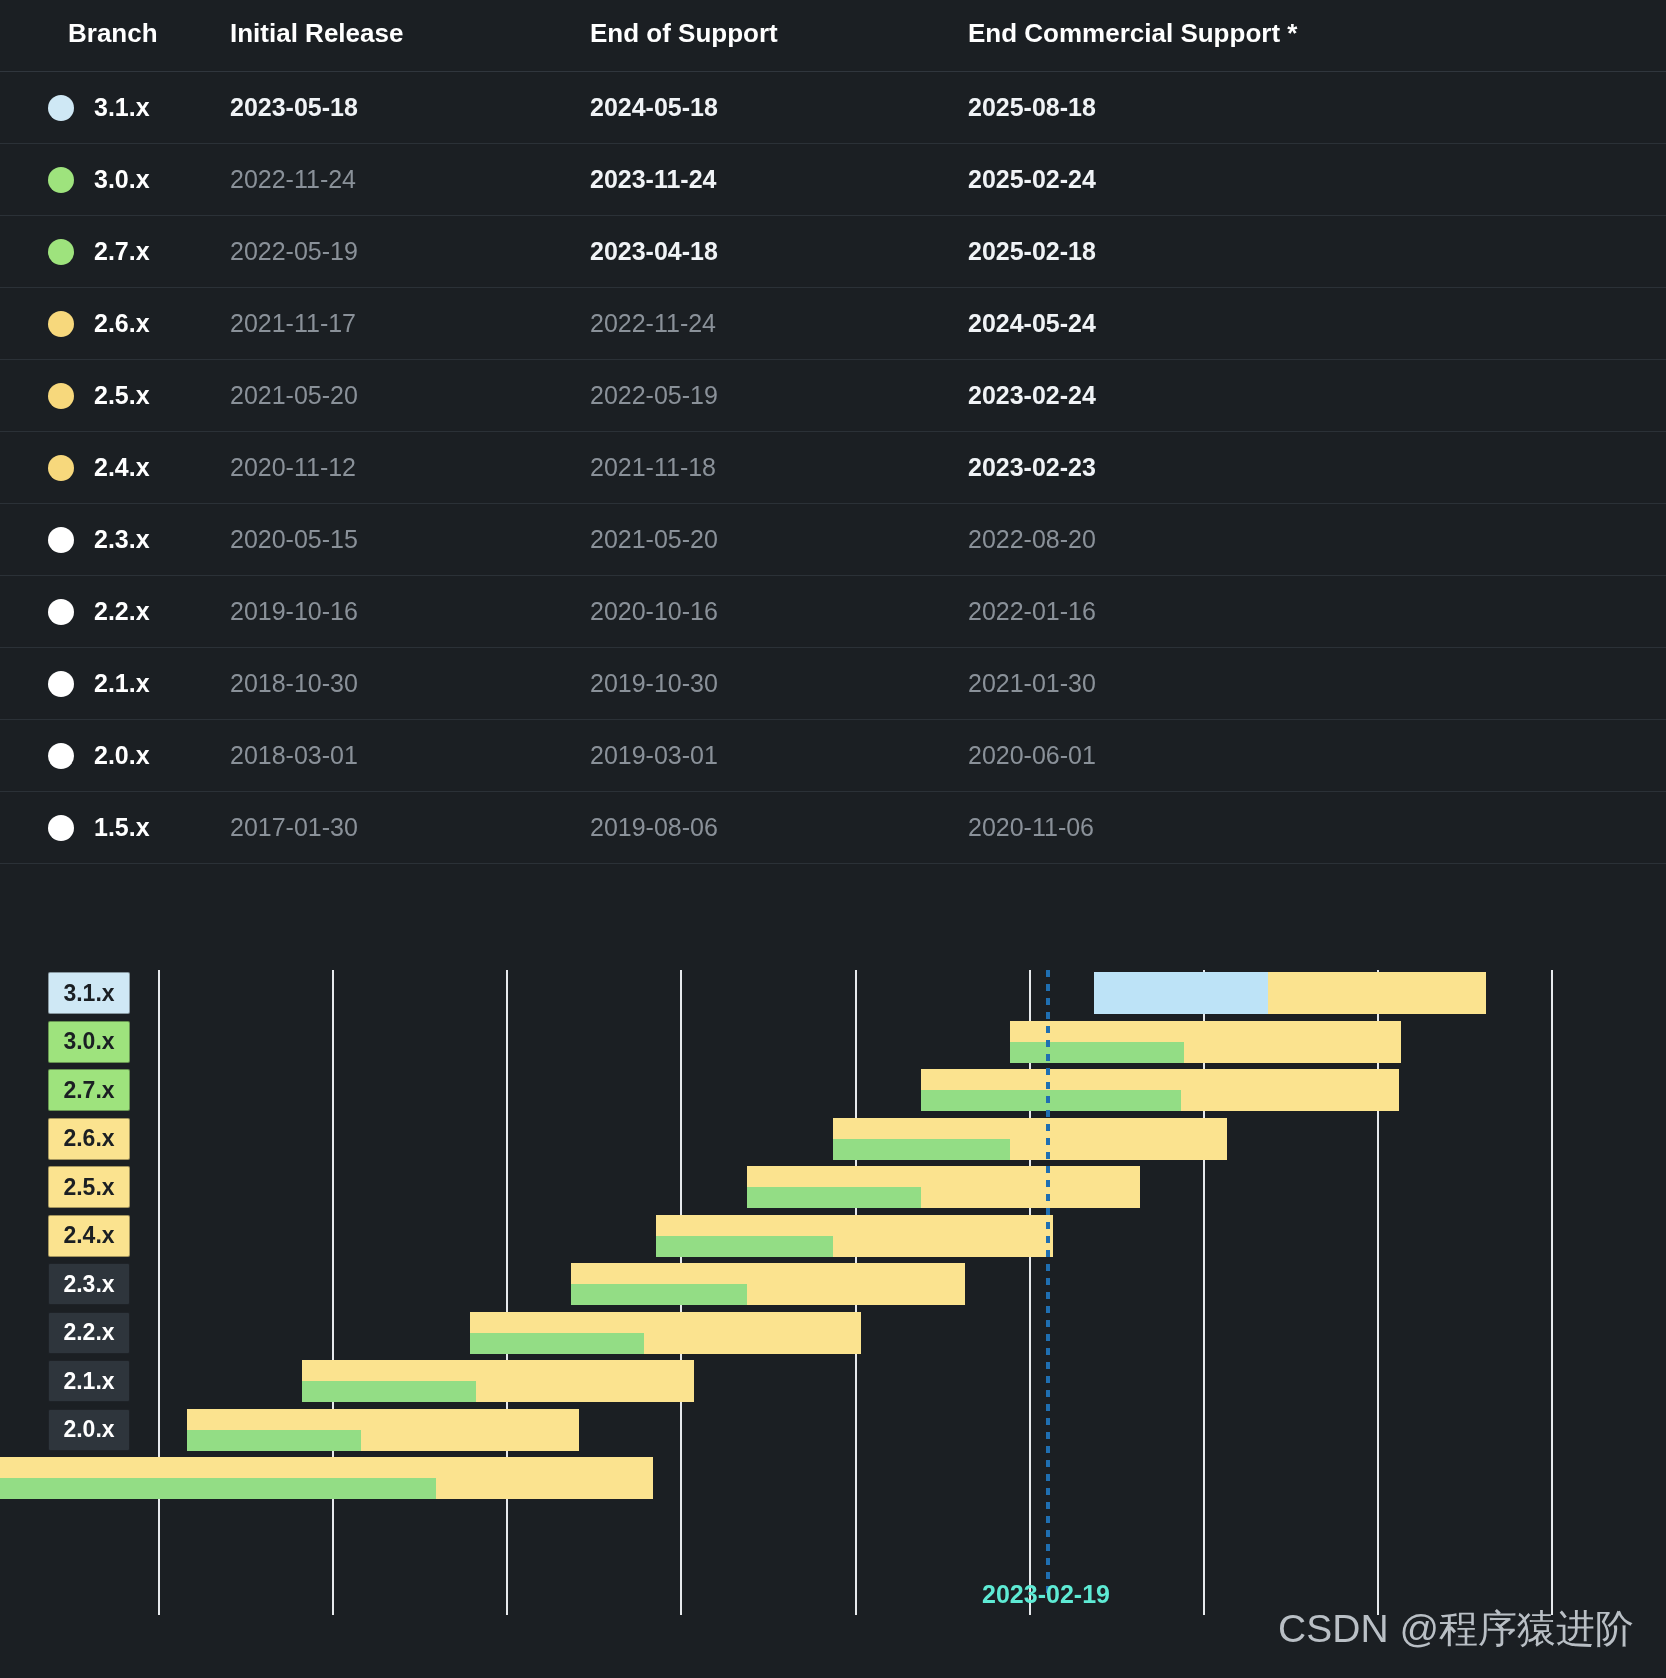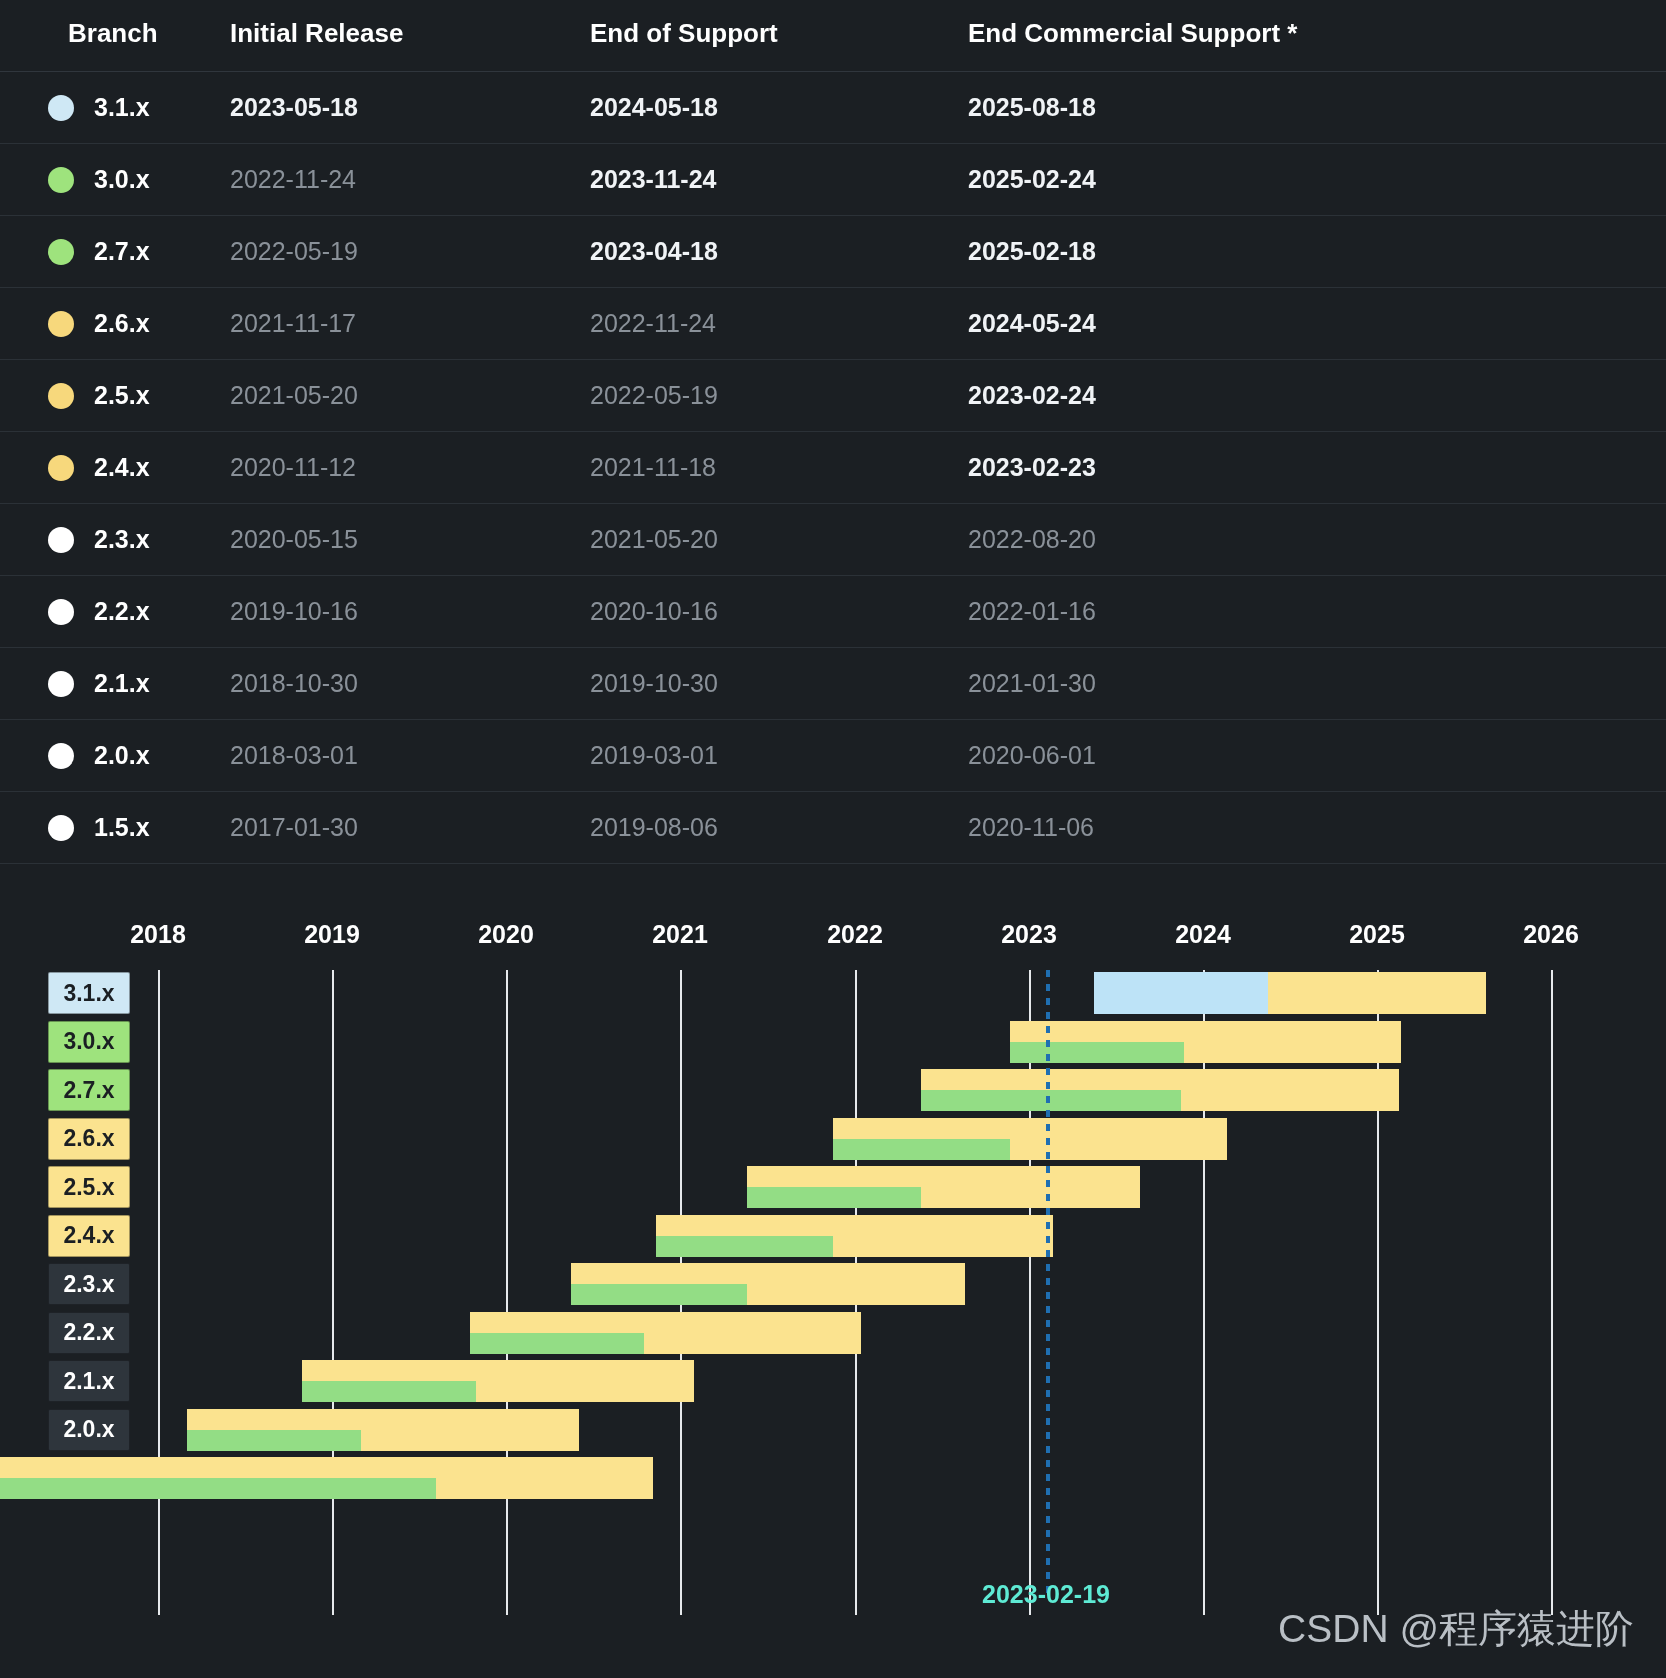--- a/index.html
+++ b/index.html
@@ -262,31 +262,20 @@
             </td>
             <td class="col-a cell-dim">2017-01-30</td>
             <td class="col-b cell-dim">2019-08-06</td>
             <td class="col-c cell-dim">2020-11-06</td>
           </tr>
         </tbody>
     </table>
   </div>
 
   <div class="gantt">
-    <div class="gantt-years" id="years">
-        <div class="year-label" style="left: 158px;">2018</div>
-        <div class="year-label" style="left: 332px;">2019</div>
-        <div class="year-label" style="left: 506px;">2020</div>
-        <div class="year-label" style="left: 680px;">2021</div>
-        <div class="year-label" style="left: 855px;">2022</div>
-        <div class="year-label" style="left: 1029px;">2023</div>
-        <div class="year-label" style="left: 1203px;">2024</div>
-        <div class="year-label" style="left: 1377px;">2025</div>
-        <div class="year-label" style="left: 1551px;">2026</div>
-      </div>
     <div id="grids">
         <div class="gridline" style="left: 158px;"></div>
         <div class="gridline" style="left: 332px;"></div>
         <div class="gridline" style="left: 506px;"></div>
         <div class="gridline" style="left: 680px;"></div>
         <div class="gridline" style="left: 855px;"></div>
         <div class="gridline" style="left: 1029px;"></div>
         <div class="gridline" style="left: 1203px;"></div>
         <div class="gridline" style="left: 1377px;"></div>
         <div class="gridline" style="left: 1551px;"></div>

